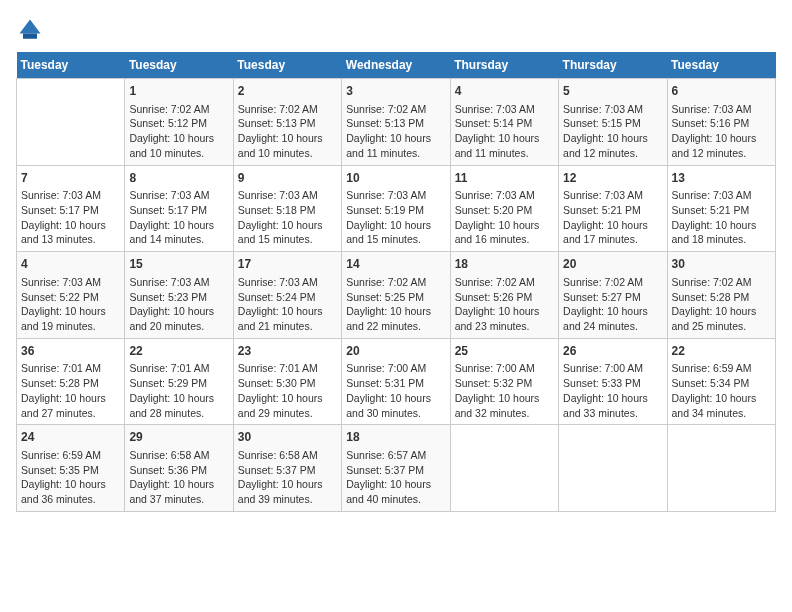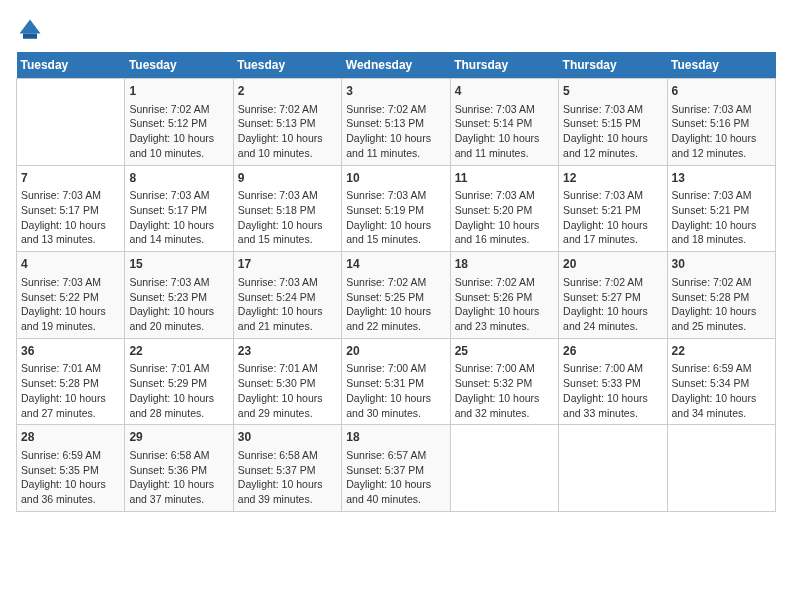--- a/index.html
+++ b/index.html
@@ -314,21 +314,21 @@
         <td>
           <span class="day-num">22</span>
           <div class="day-info" style="white-space: pre-line;">Sunrise: 6:59 AM
 Sunset: 5:34 PM
 Daylight: 10 hours
 and 34 minutes.</div>
         </td>
       </tr>
       <tr>
         <td>
-          <span class="day-num">28</span>
+          <span class="day-num">24</span>
           <div class="day-info" style="white-space: pre-line;">Sunrise: 6:59 AM
 Sunset: 5:35 PM
 Daylight: 10 hours
 and 36 minutes.</div>
         </td>
         <td>
           <span class="day-num">29</span>
           <div class="day-info" style="white-space: pre-line;">Sunrise: 6:58 AM
 Sunset: 5:36 PM
 Daylight: 10 hours

